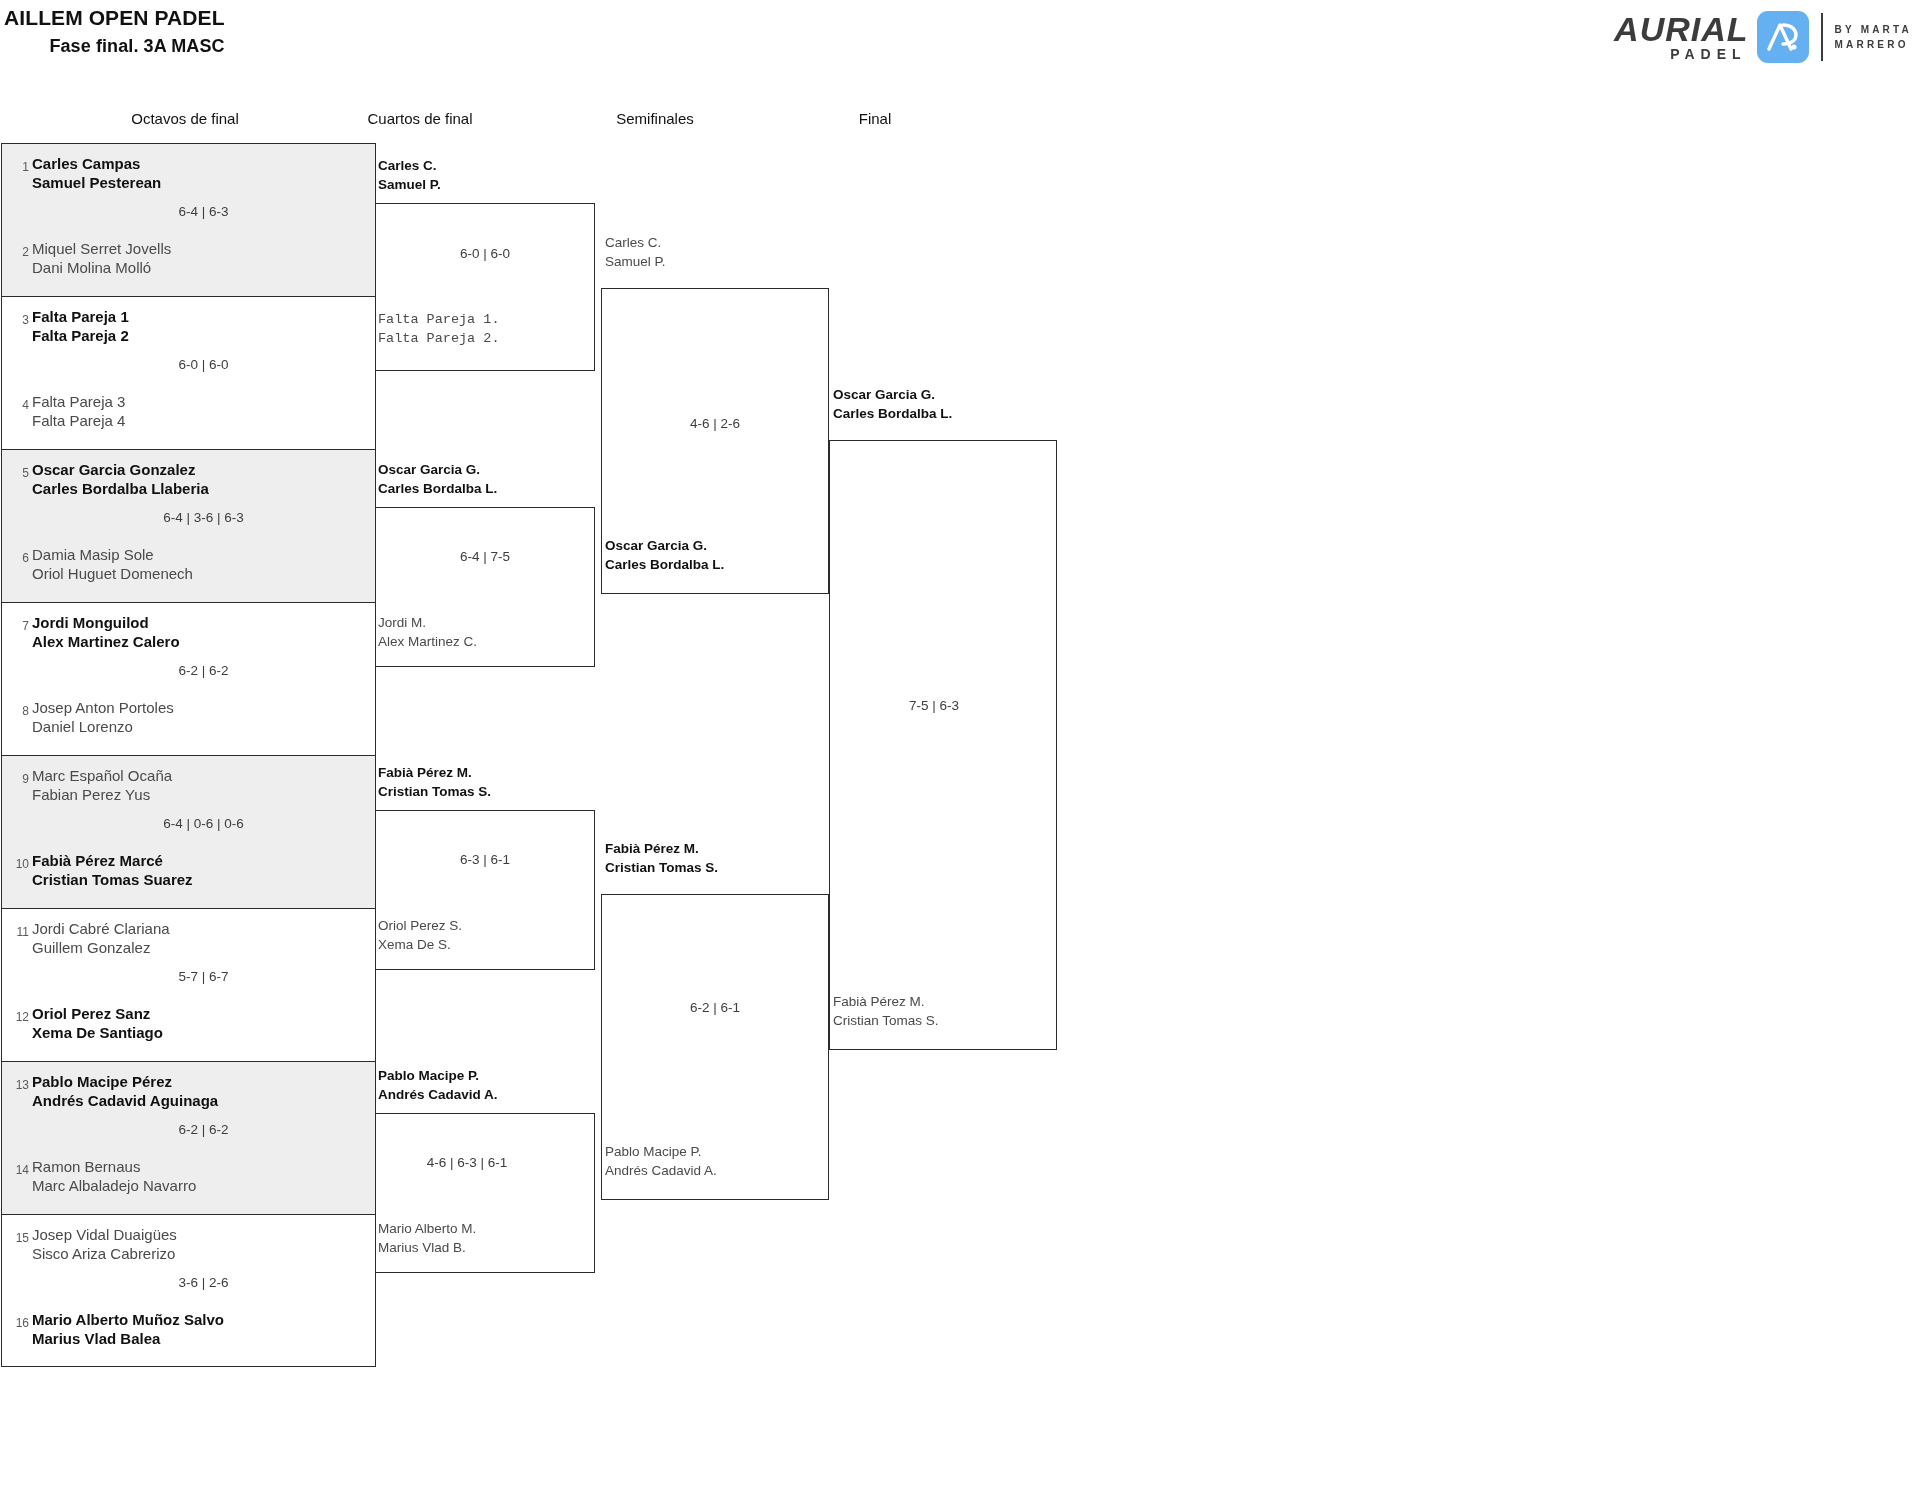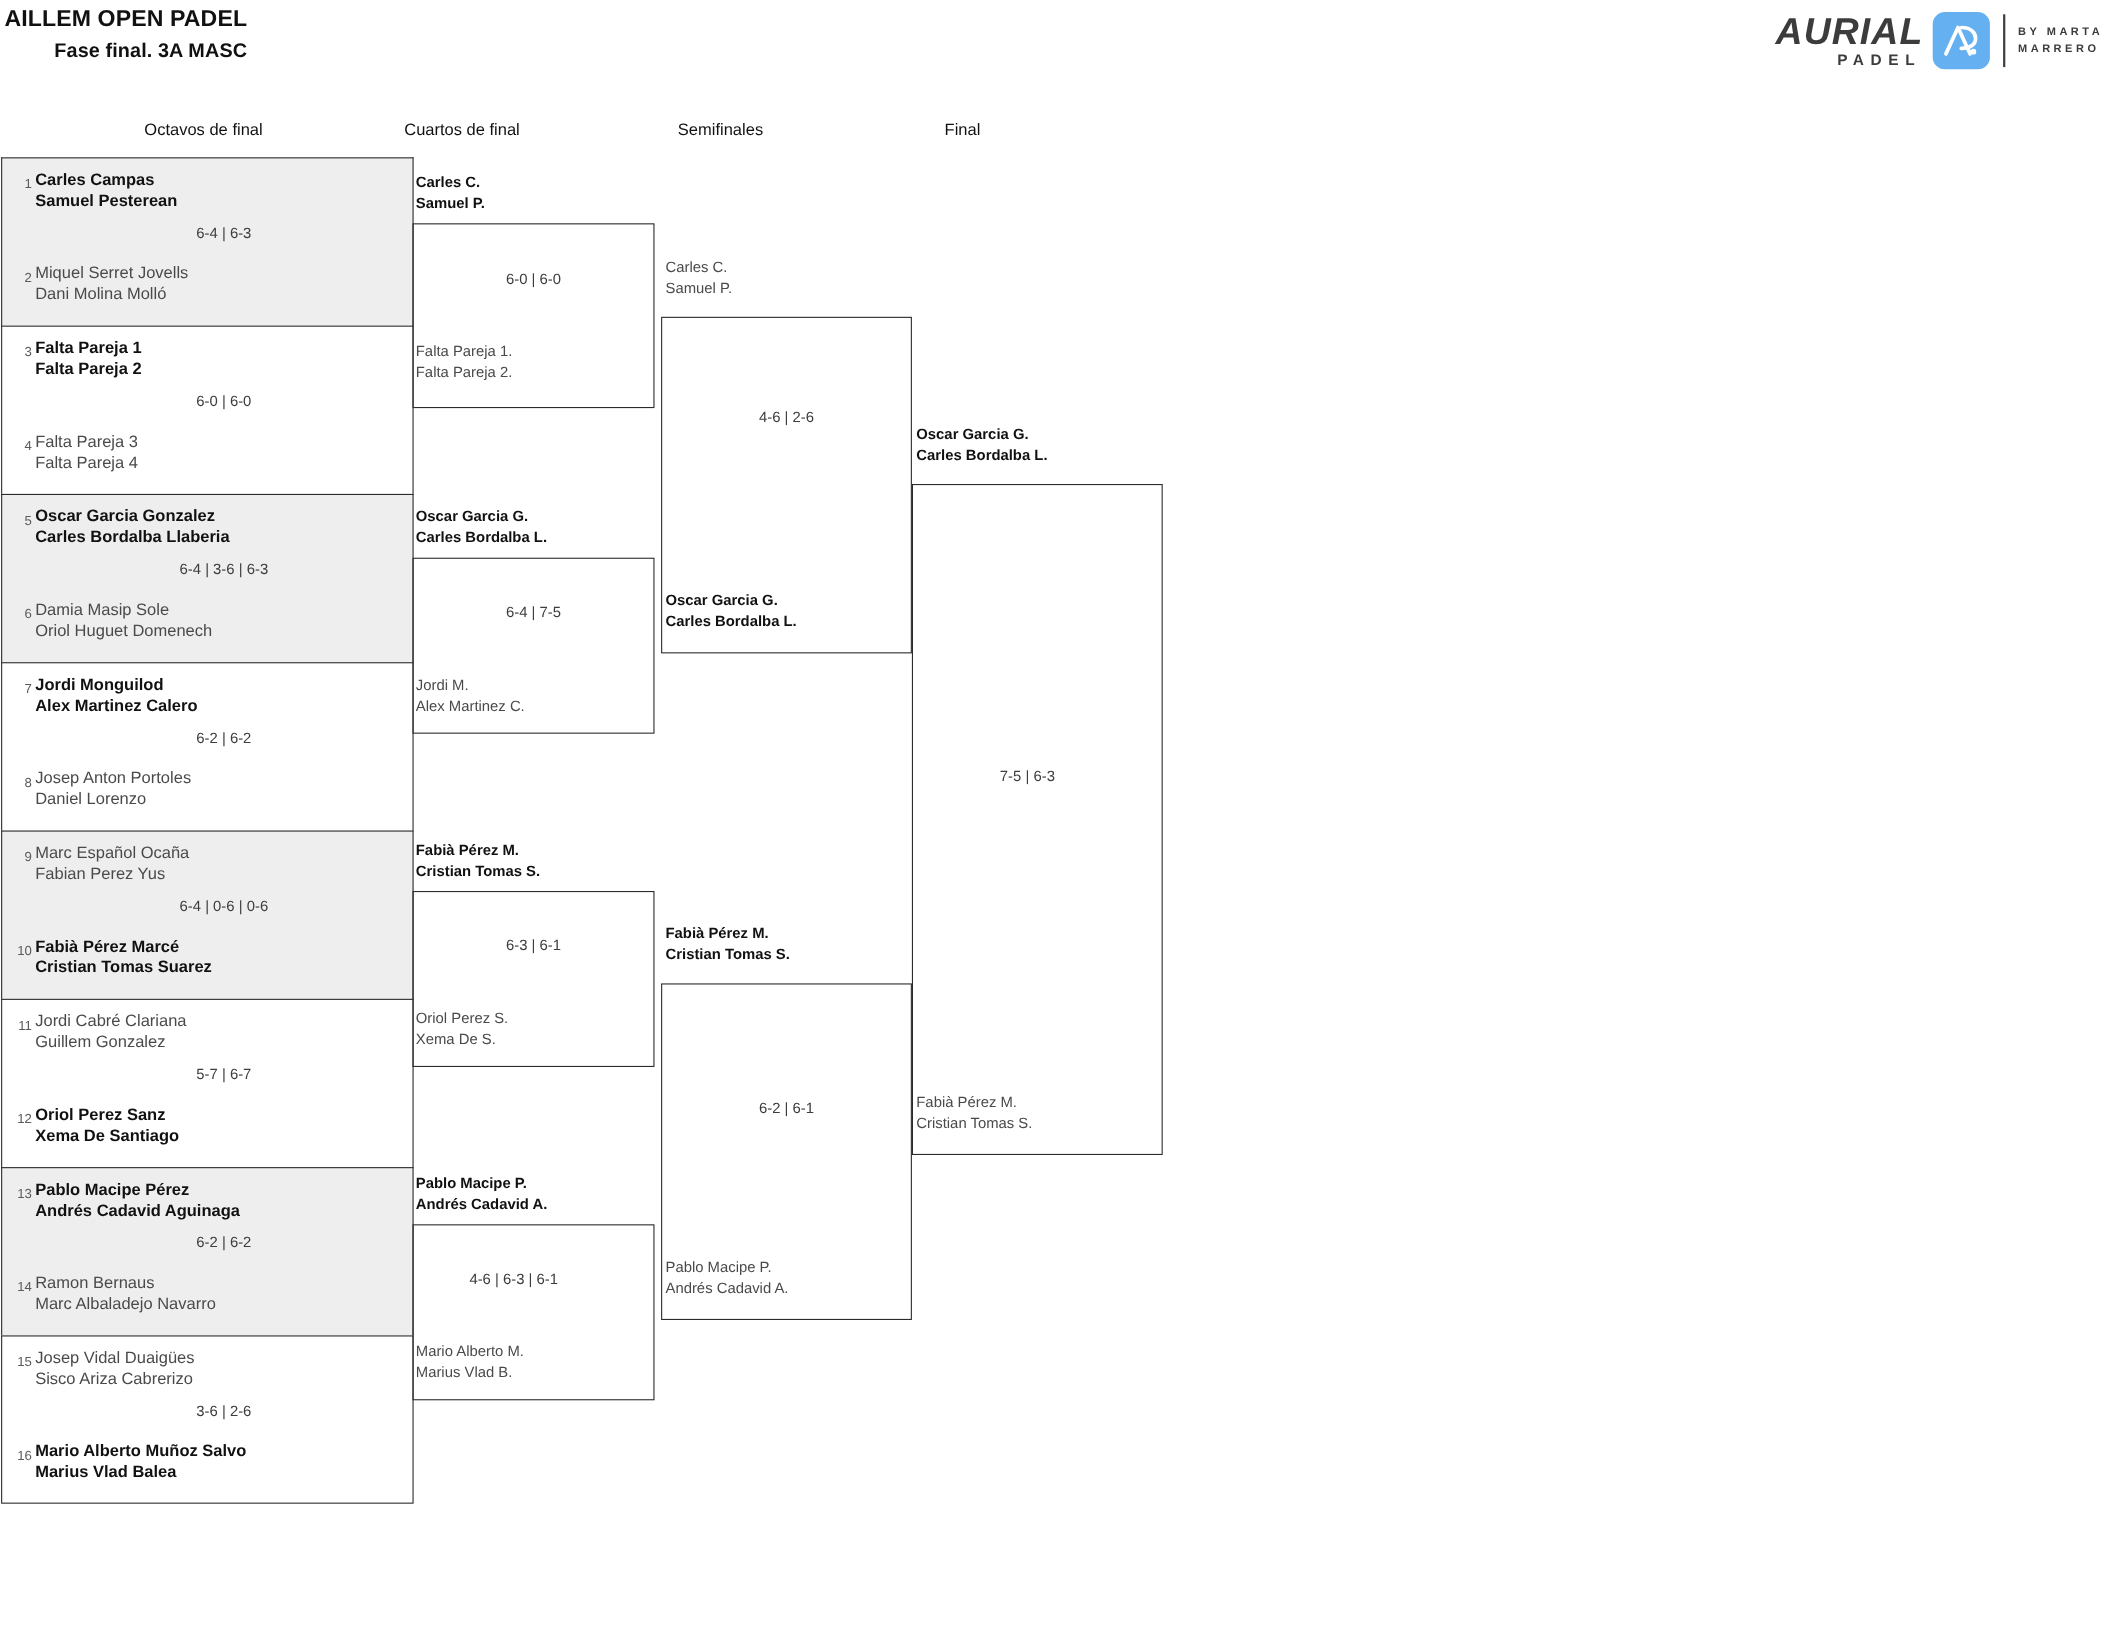--- a/index.html
+++ b/index.html
@@ -241,21 +241,21 @@
       </div>
     </div>
   </div>
 
   <div class="adv-names win" style="left:378px; top:156px;">
     <div>Carles C.</div>
     <div>Samuel P.</div>
   </div>
   <div class="adv-box" style="left:375px; top:203px; width:220px; height:168px;"></div>
   <div class="adv-score" style="left:375px; top:246px; width:220px;">6-0 | 6-0</div>
-  <div class="adv-names" style="left:378px; top:310px;">
+  <div class="adv-names" style="left:378px; top:310px;font-family:Liberation Mono, monospace;">
     <div>Falta Pareja 1.</div>
     <div>Falta Pareja 2.</div>
   </div>
 
   <div class="adv-names win" style="left:378px; top:460px;">
     <div>Oscar Garcia G.</div>
     <div>Carles Bordalba L.</div>
   </div>
   <div class="adv-box" style="left:375px; top:507px; width:220px; height:160px;"></div>
   <div class="adv-score" style="left:375px; top:549px; width:220px;">6-4 | 7-5</div>
@@ -284,21 +284,21 @@
   <div class="adv-names" style="left:378px; top:1219px;">
     <div>Mario Alberto M.</div>
     <div>Marius Vlad B.</div>
   </div>
 
   <div class="adv-names" style="left:605px; top:233px;">
     <div>Carles C.</div>
     <div>Samuel P.</div>
   </div>
   <div class="adv-box" style="left:601px; top:288px; width:228px; height:306px;"></div>
-  <div class="adv-score" style="left:601px; top:372px; width:228px;">4-6 | 2-6</div>
+  <div class="adv-score" style="left:601px; top:416px; width:228px;">4-6 | 2-6</div>
   <div class="adv-names win" style="left:605px; top:536px;">
     <div>Oscar Garcia G.</div>
     <div>Carles Bordalba L.</div>
   </div>
 
   <div class="adv-names win" style="left:605px; top:839px;">
     <div>Fabià Pérez M.</div>
     <div>Cristian Tomas S.</div>
   </div>
   <div class="adv-box" style="left:601px; top:894px; width:228px; height:306px;"></div>

